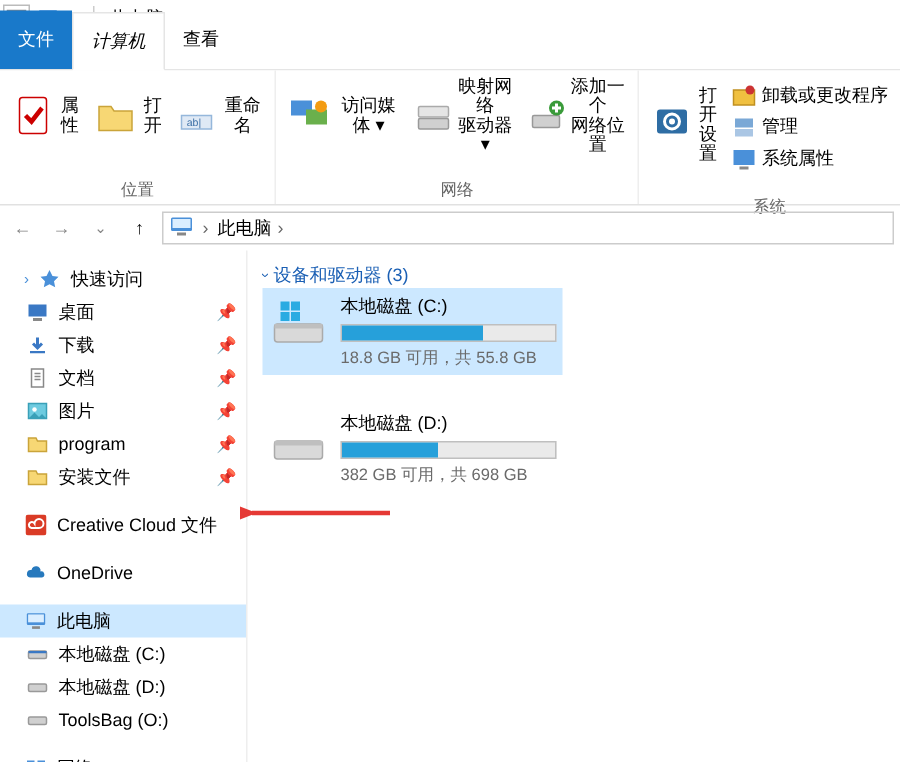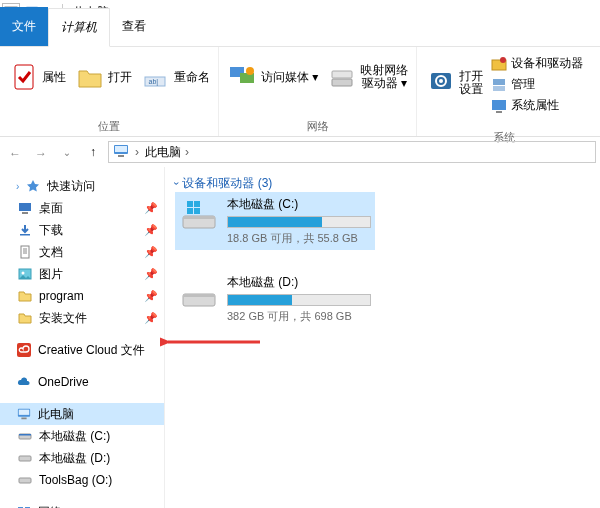--- a/index.html
+++ b/index.html
@@ -138,20 +138,30 @@
       </div>
       <div class="rbtn">
         <span class="icon">
           <svg width="28" height="28" viewBox="0 0 28 28">
               <rect x="4" y="16" width="20" height="7" rx="1" fill="#d0d0d0" stroke="#999"></rect>
               <rect x="4" y="8" width="20" height="7" rx="1" fill="#e5e5e5" stroke="#aaa"></rect>
             </svg>
         </span>
         <span class="lbl"><span>映射网络</span><br><span>驱动器</span> ▾</span>
       </div>
+      <div class="rbtn">
+        <span class="icon">
+          <svg width="28" height="28" viewBox="0 0 28 28">
+              <rect x="5" y="14" width="18" height="8" rx="1" fill="#d0d0d0" stroke="#999"></rect>
+              <circle cx="21" cy="9" r="5" fill="#3a9b3a"></circle>
+              <path d="M21 6 v6 M18 9 h6" stroke="#fff" stroke-width="2"></path>
+            </svg>
+        </span>
+        <span class="lbl"><span>添加一个</span><br><span>网络位置</span></span>
+      </div>
     </div>
     <div class="group-name">网络</div>
   </div>
 
   <div class="group" style="border-right:none">
     <div class="btns-row">
       <div class="rbtn">
         <span class="icon">
           <svg width="28" height="28" viewBox="0 0 28 28">
               <rect x="4" y="4" width="20" height="16" rx="2" fill="#2e6da4"></rect>
@@ -162,21 +172,21 @@
         <span class="lbl"><span>打开</span><br><span>设置</span></span>
       </div>
       <div class="small-col" style="align-self:flex-start; margin-top:4px;">
         <div class="small-item">
           <span class="sicon">
               <svg width="16" height="16" viewBox="0 0 16 16">
                 <rect x="1" y="4" width="14" height="10" fill="#f0c040" stroke="#c09020"></rect>
                 <circle cx="12" cy="4" r="3" fill="#cc3333"></circle>
               </svg>
             </span>
-          <span>设备和驱动器</span>
+          <span>卸载或更改程序</span>
         </div>
         <div class="small-item">
           <span class="sicon">
               <svg width="16" height="16" viewBox="0 0 16 16">
                 <rect x="2" y="2" width="12" height="6" fill="#7aa8d6"></rect>
                 <rect x="2" y="9" width="12" height="5" fill="#aac6e4"></rect>
               </svg>
             </span>
           <span>管理</span>
         </div>

